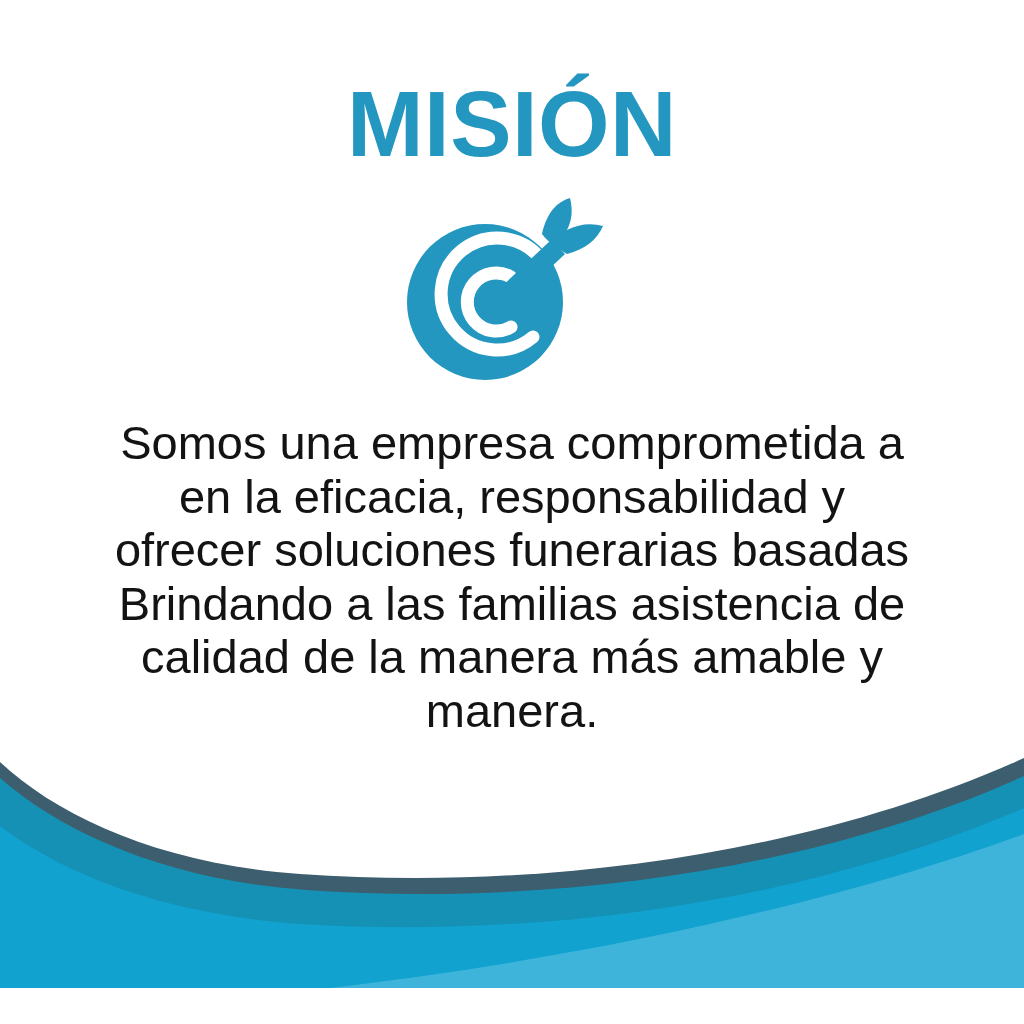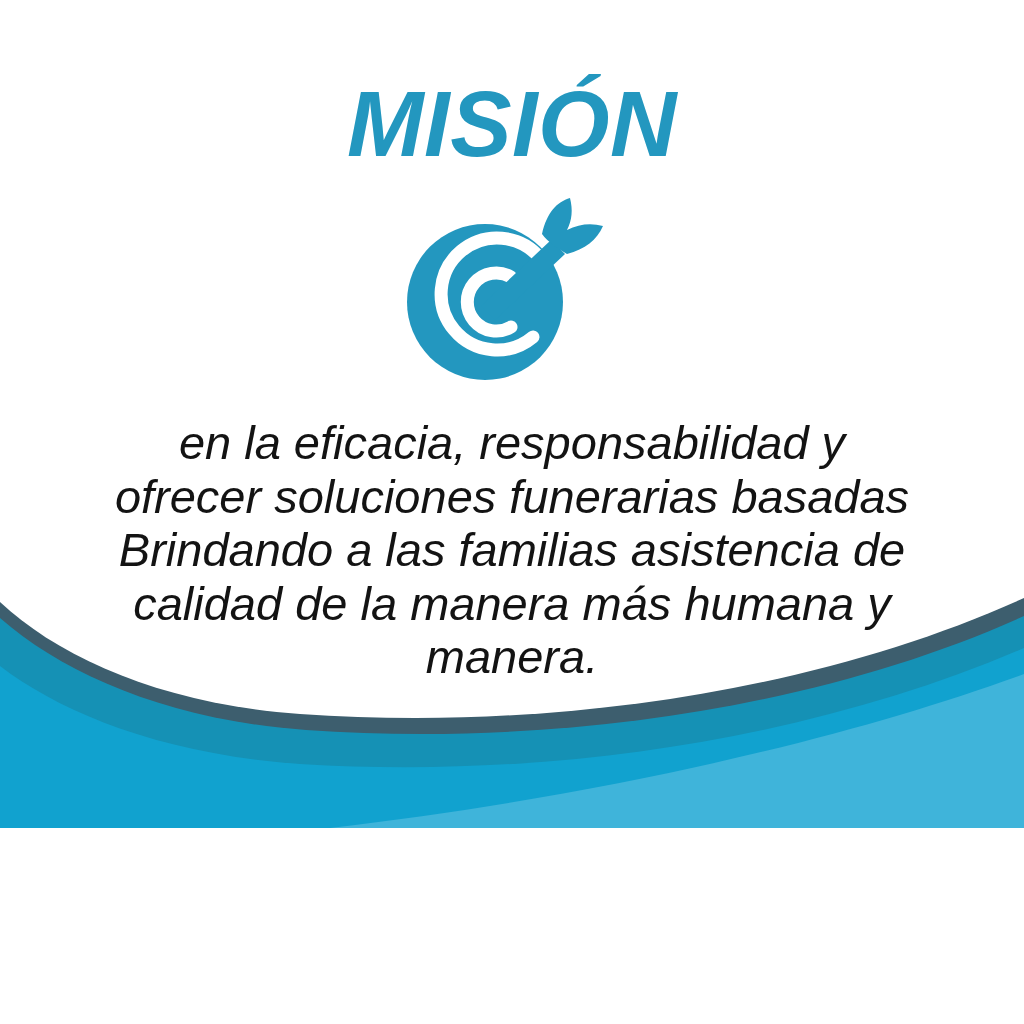--- a/index.html
+++ b/index.html
@@ -4,25 +4,24 @@
 <title>Misión</title>
 <style>
   html, body {
     margin: 0;
     padding: 0;
     background: #ffffff;
   }
   #canvas {
     position: relative;
     width: 1024px;
-    height: 828px;
+    height: 988px;
     background: #ffffff;
     overflow: hidden;
     font-family: "Liberation Sans", "DejaVu Sans", sans-serif;
-    font-style: italic;
     -webkit-font-smoothing: antialiased;
   }
 
   
   #title {
     position: absolute;
     top: 78px;
     left: 0;
     width: 1024px;
     text-align: center;
@@ -153,20 +152,21 @@
                  C 140,16 150,6 163,2
                  C 166,14 165,24 160,34
                  C 172,28 184,27 196,30
                  C 190,44 178,53 160,58
                  C 150,52 141,46 135,38 Z"></path>
       </g>
     </svg>
   </div>
 
   <div id="body-copy">
+    <p>Somos una empresa comprometida a</p>
     <p>en la eficacia, responsabilidad y</p>
     <p>ofrecer soluciones funerarias basadas</p>
     <p>Brindando a las familias asistencia de</p>
-    <p>calidad de la manera más humana y</p>
+    <p>calidad de la manera más amable y</p>
     <p>manera.</p>
   </div>
 
 </div>
 
 </body></html>

